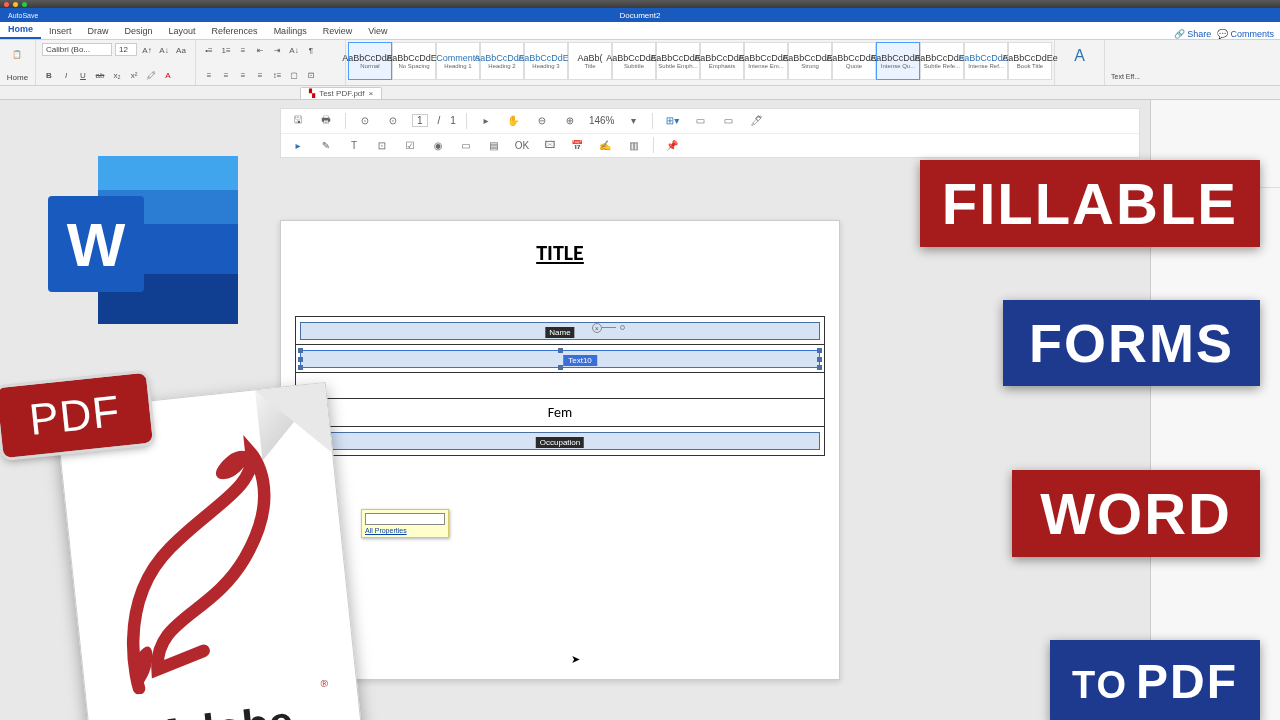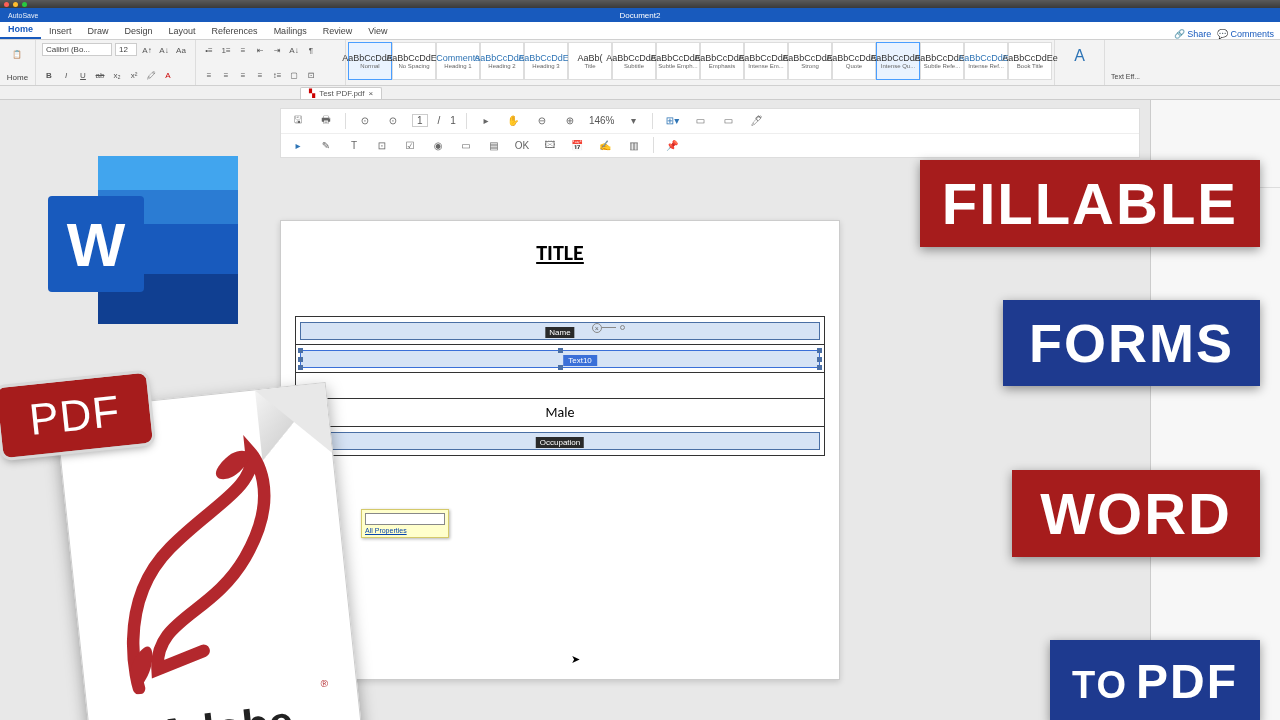--- a/index.html
+++ b/index.html
@@ -369,21 +369,21 @@
             <div class="handle mr"></div>
           <div class="handle bl"></div>
             <div class="handle bm"></div>
             <div class="handle br"></div>
         </div>
       </div>
       <div class="formrow" style="height:26px;">
         <span class="cursor">➤</span>
       </div>
       <div class="formrow">
-        <div class="gendercell">Male</div>
+        <div class="gendercell">Fem</div>
       </div>
       <div class="formrow">
         <div class="fieldbox">
           <div class="fieldlabel">Occupation</div>
         </div>
       </div>
     </div>
     <div class="tooltip">
       <input type="text" style="">
       <a>All Properties</a>

